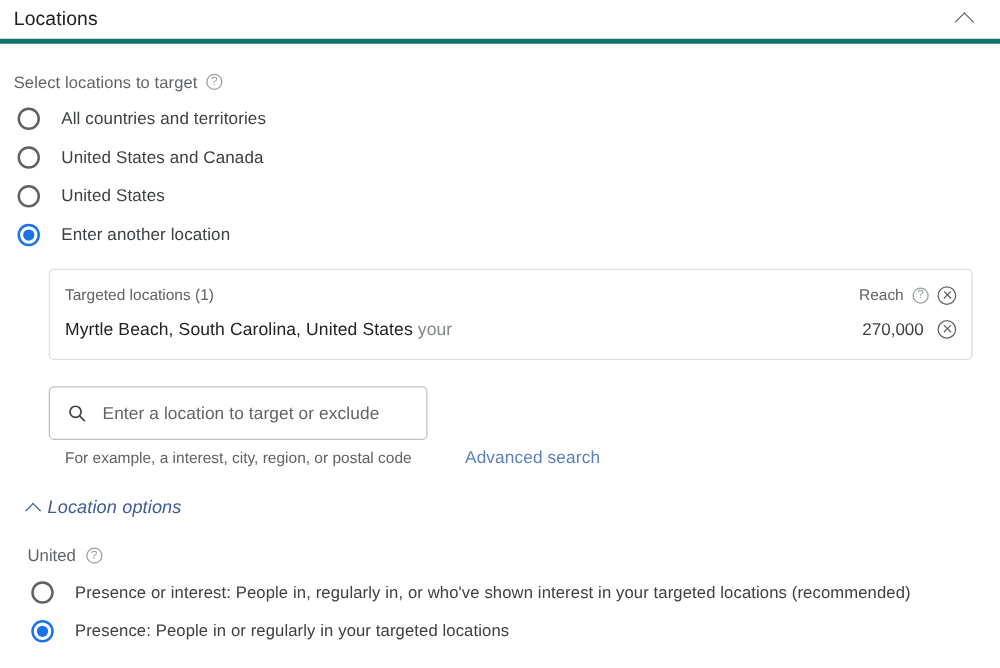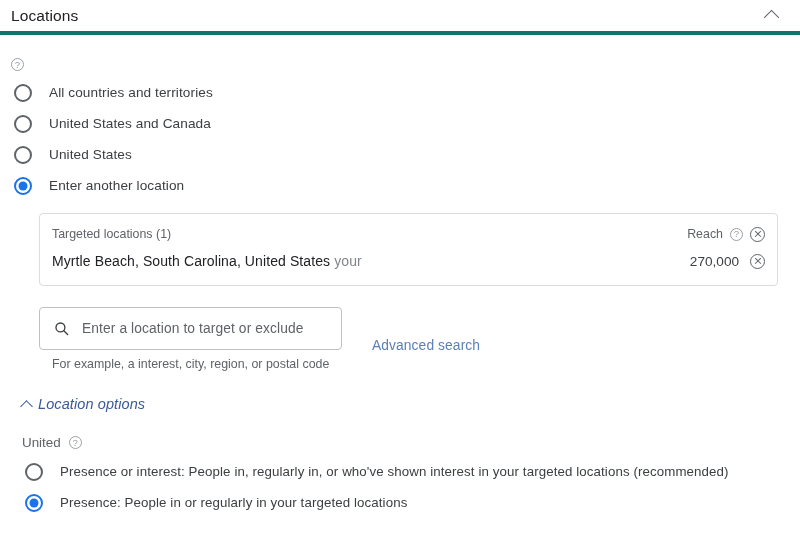--- a/index.html
+++ b/index.html
@@ -160,21 +160,21 @@
     left: 50%; top: 50%;
     width: 8px; height: 1.2px;
     background: #5f6368;
   }
   .x-circle::before { transform: translate(-50%,-50%) rotate(45deg); }
   .x-circle::after  { transform: translate(-50%,-50%) rotate(-45deg); }
 
   
   .search-row {
     display: flex;
-    align-items: center;
+    align-items: flex-end;
     margin: 21px 0 0 28px;
   }
   .search-box {
     width: 303px;
     height: 43px;
     border: 1px solid #bdc1c6;
     border-radius: 4px;
     display: flex;
     align-items: center;
     padding: 0 13px;
@@ -242,20 +242,21 @@
 <div class="panel-header">
   <div class="panel-title">Locations</div>
   <div class="collapse-btn">
     <div class="chev-up"></div>
   </div>
 </div>
 
 <div class="panel-body">
 
   <div class="field-label-row">
+    <span class="field-label">Select locations to target</span>
     <span class="help-icon">?</span>
   </div>
 
   <div class="radio-list">
 
     <div class="radio-row">
       <span class="radio"></span>
       <span class="radio-label">All countries and territories</span>
     </div>
 

